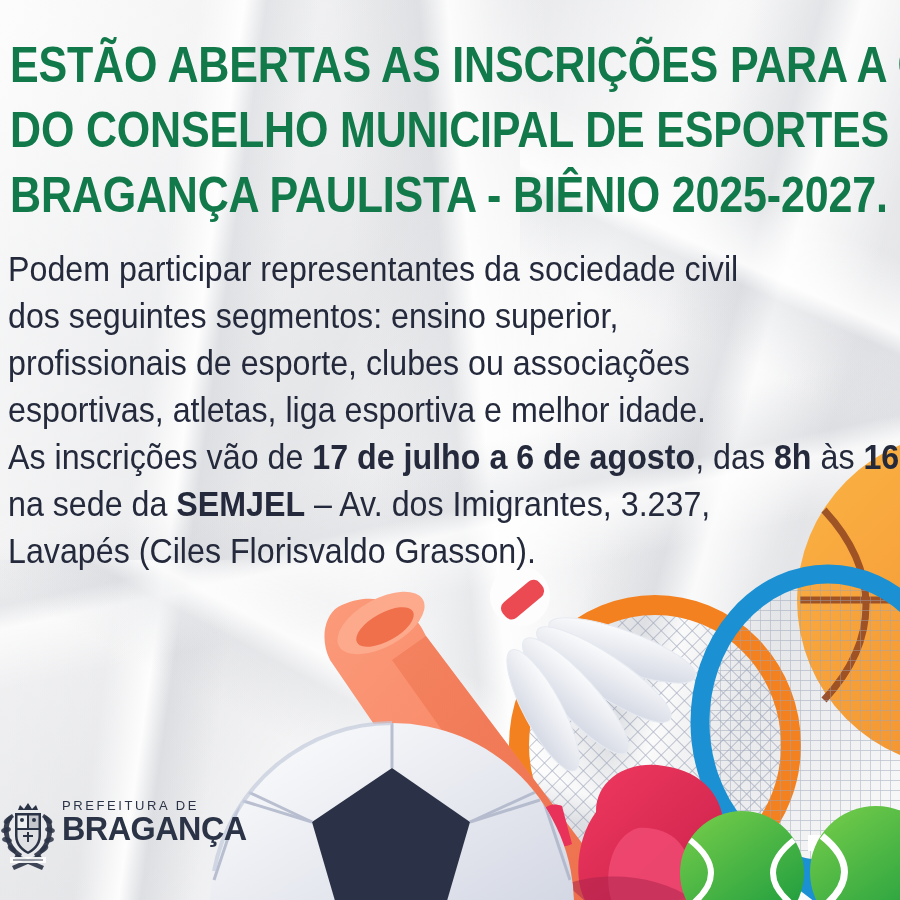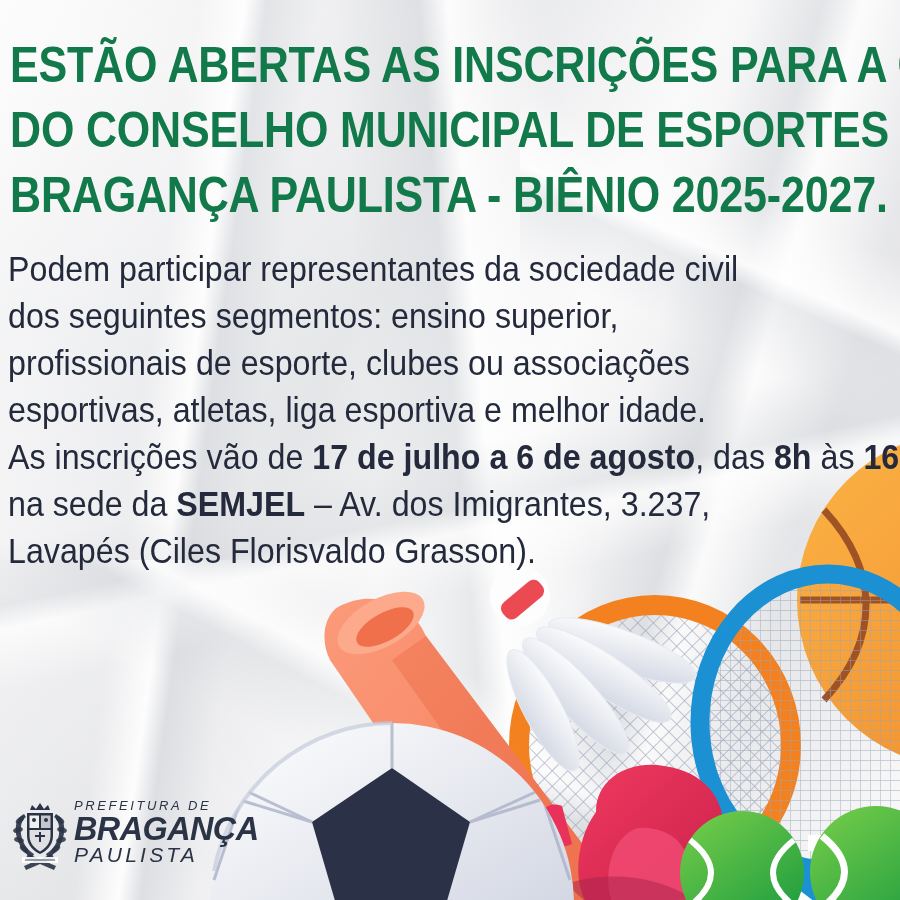--- a/index.html
+++ b/index.html
@@ -53,21 +53,21 @@
     color:#242a3c;
     font-family:"Liberation Sans Narrow","Liberation Sans",sans-serif;
     font-size:35px;line-height:47px;font-weight:normal;
     transform:scaleX(.92);transform-origin:left top;
     white-space:nowrap;
   }
   #body .bl{display:block;}
   #body b{font-weight:bold;}
 
   
-  #logo{position:absolute;left:12px;top:798px;width:215px;height:78px;font-style:italic;}
+  #logo{position:absolute;left:0;top:798px;width:215px;height:78px;}
   #logo .crest{position:absolute;left:0;top:2px;width:56px;height:72px;}
   #logo .lt{position:absolute;left:62px;top:0;width:150px;color:#2b3346;
             font-family:"Liberation Sans Narrow","Liberation Sans",sans-serif;}
   #logo .l1{font-size:13px;letter-spacing:2.6px;line-height:15px;}
   #logo .l2{font-size:33px;font-weight:bold;letter-spacing:-0.5px;line-height:31px;
             transform:scaleX(.98);transform-origin:left top;}
   #logo .l3{font-size:21px;letter-spacing:3.2px;line-height:22px;}
 </style>
 </head>
 <body>
@@ -247,17 +247,16 @@
         <circle cx="22" cy="20" r="2" fill="#2b3346"></circle>
         <circle cx="34" cy="20" r="2" fill="#2b3346"></circle>
       </g>
 
       <path d="M10 57 H46 V63 H10 Z" fill="#ffffff" opacity=".9"></path>
       <path d="M13 59 H43 V61 H13 Z" fill="#2b3346" opacity=".45"></path>
     </svg>
     <div class="lt">
       <div class="l1">PREFEITURA DE</div>
       <div class="l2">BRAGANÇA</div>
-      <div class="l3">PAULISTA</div>
     </div>
   </div>
 
 </div>
 
 </body></html>

